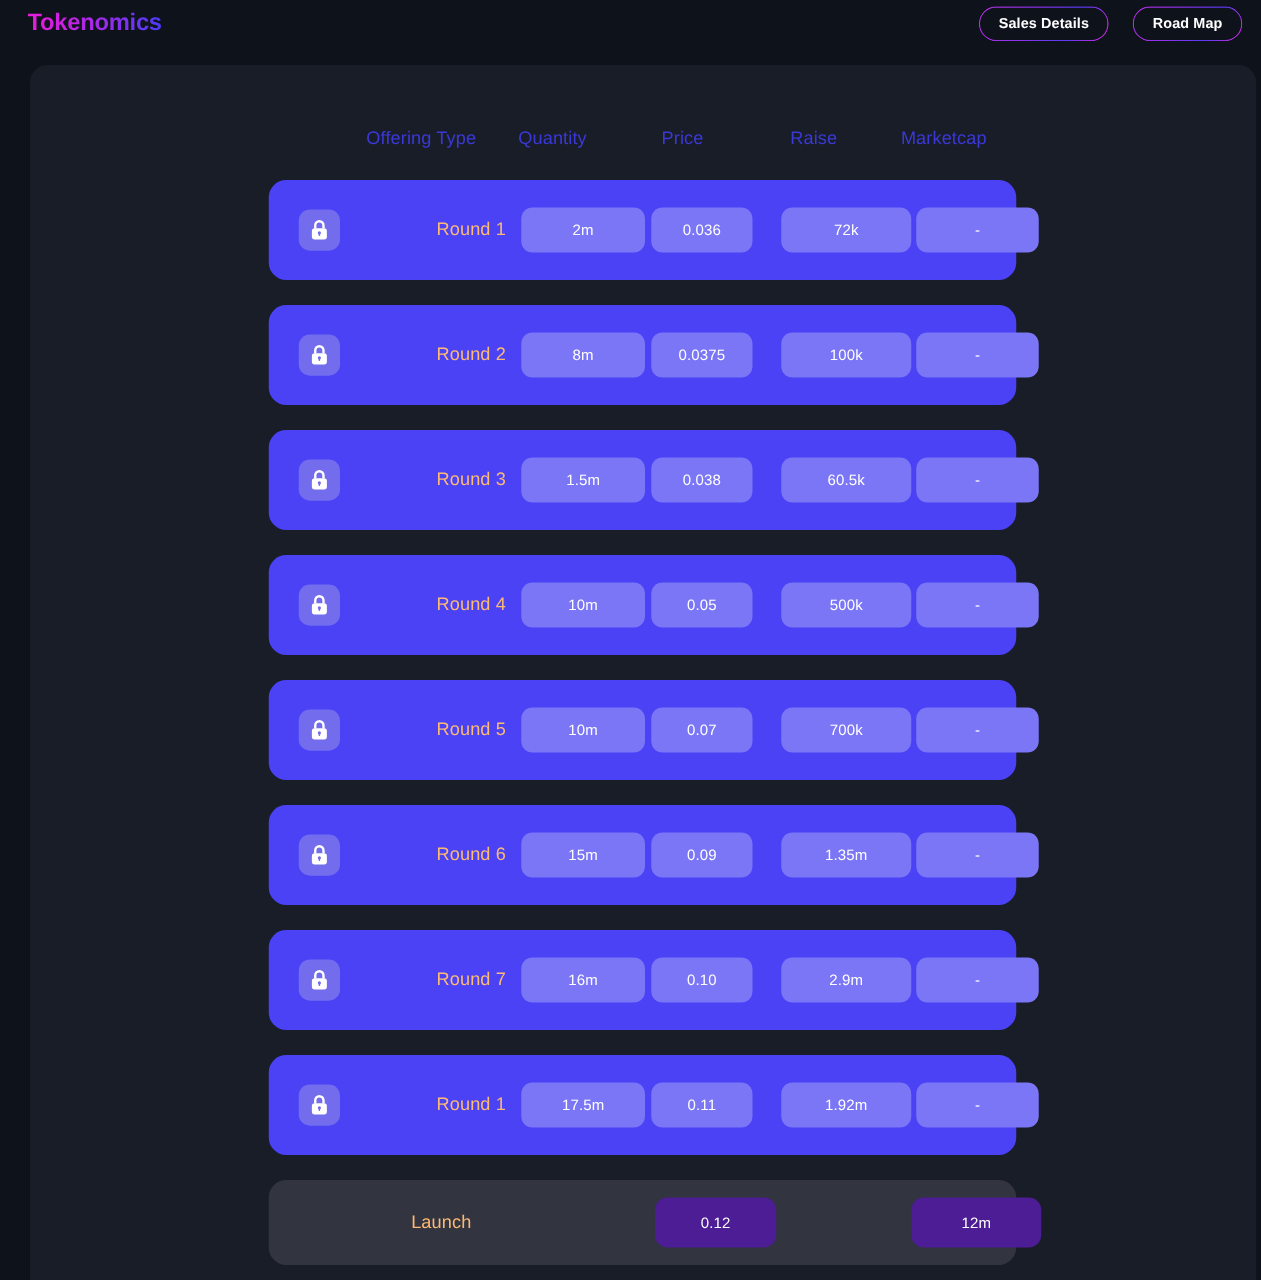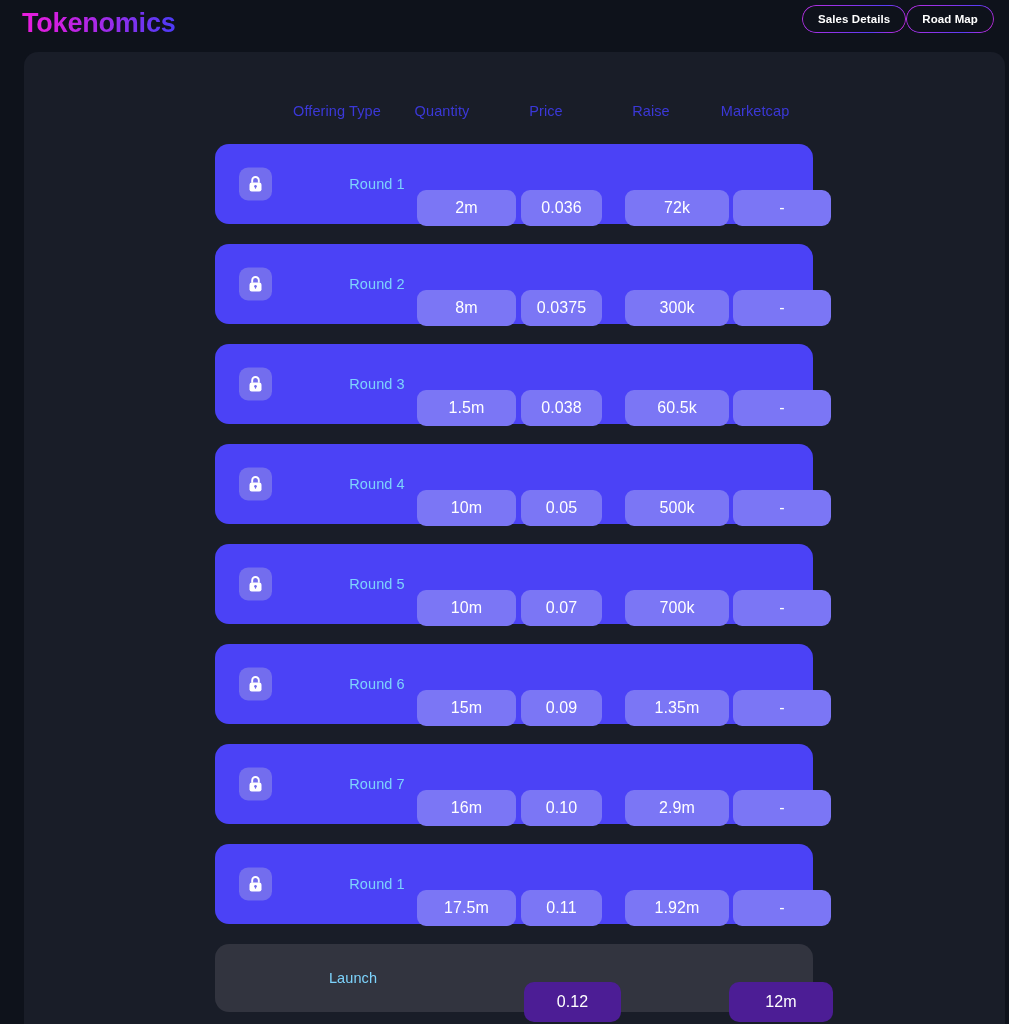--- a/index.html
+++ b/index.html
@@ -18,34 +18,35 @@
     height:52px;
     width:1009px;
     display:flex;
     align-items:center;
     background:#0e121b;
   }
   .brand{
     position:absolute;
     left:22px;
     top:8px;
-    font-size:27px;
+    font-size:19px;
     font-weight:bold;
     letter-spacing:-0.2px;
     background:linear-gradient(90deg,#ea1ddd 0%,#d11fe0 22%,#a62ae8 50%,#7a33ef 74%,#4b3bf7 100%);
     -webkit-background-clip:text;
     background-clip:text;
     color:transparent;
     -webkit-text-fill-color:transparent;
   }
   .nav-group{
     position:absolute;
     right:15px;
     top:5px;
     display:flex;
+    gap:19px;
     align-items:center;
   }
   .pill-btn{
     position:relative;
     height:28px;
     padding:0 16px;
     display:flex;
     align-items:center;
     justify-content:center;
     border-radius:14px;
@@ -139,42 +140,41 @@
     align-items:center;
     justify-content:center;
   }
   .lock-badge svg{ display:block; }
   .row-label{
     position:absolute;
     left:122px;
     width:80px;
     text-align:center;
     font-size:14.5px;
-    color:#7dd3fc;
+    color:#fdba74;
     letter-spacing:0.1px;
     white-space:nowrap;
   }
   .row.launch .row-label{
     left:78px;
     width:120px;
   }
   .cell{
     position:absolute;
     top:50%;
     transform:translateY(-50%);
     height:36px;
     border-radius:9px;
     background:#7b76f5;
     display:flex;
     align-items:center;
     justify-content:center;
-    font-size:16px;
+    font-size:12px;
     color:#ffffff;
     letter-spacing:0.1px;
-    margin-top:24px;
   }
   .row.launch .cell{
     background:#4c1d95;
     height:40px;
     border-radius:10px;
   }
   .cell.q{ left:202px; width:99px; }
   .cell.p{ left:306px; width:81px; }
   .cell.r{ left:410px; width:104px; }
   .cell.m{ left:518px; width:98px; }
@@ -226,21 +226,21 @@
         <svg width="15" height="17" viewBox="0 0 15 17" fill="none">
           <rect x="1.5" y="7" width="12" height="9" rx="2.2" fill="#ffffff"></rect>
           <path d="M4.2 7.2V4.8a3.3 3.3 0 0 1 6.6 0v2.4" stroke="#ffffff" stroke-width="1.9" fill="none"></path>
           <circle cx="7.5" cy="10.7" r="1.25" fill="#736dee"></circle>
           <rect x="6.85" y="10.7" width="1.3" height="2.5" rx="0.6" fill="#736dee"></rect>
         </svg>
       </span>
       <span class="row-label">Round 2</span>
       <span class="cell q">8m</span>
       <span class="cell p">0.0375</span>
-      <span class="cell r">300k</span>
+      <span class="cell r">100k</span>
       <span class="cell m">-</span>
     </div>
 
     <div class="row">
       <span class="lock-badge">
         <svg width="15" height="17" viewBox="0 0 15 17" fill="none">
           <rect x="1.5" y="7" width="12" height="9" rx="2.2" fill="#ffffff"></rect>
           <path d="M4.2 7.2V4.8a3.3 3.3 0 0 1 6.6 0v2.4" stroke="#ffffff" stroke-width="1.9" fill="none"></path>
           <circle cx="7.5" cy="10.7" r="1.25" fill="#736dee"></circle>
           <rect x="6.85" y="10.7" width="1.3" height="2.5" rx="0.6" fill="#736dee"></rect>

